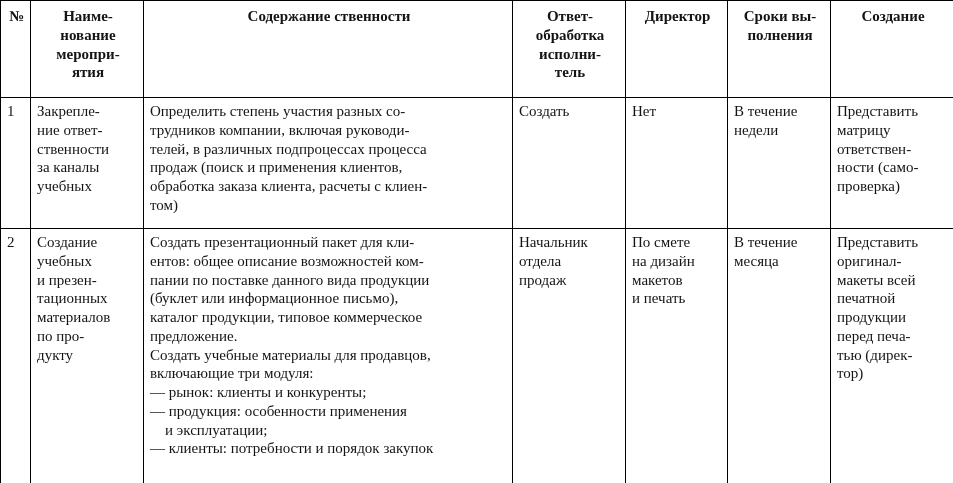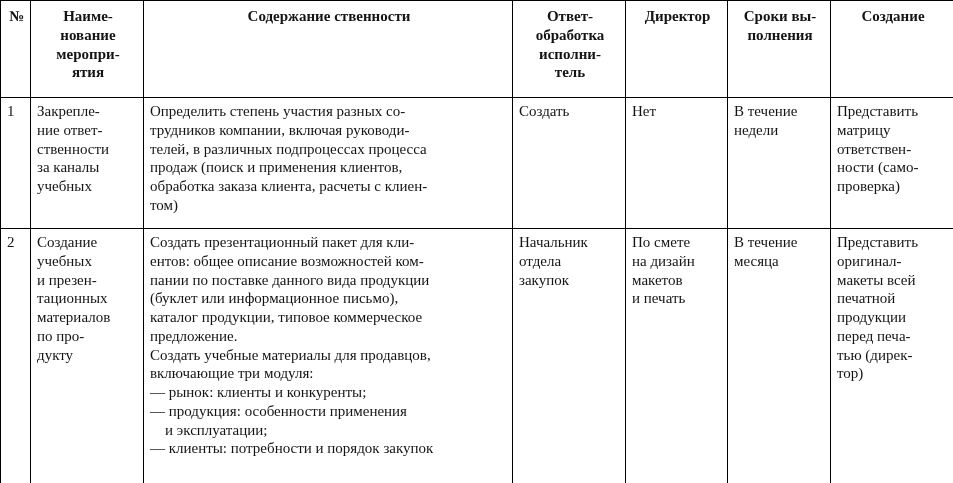--- a/index.html
+++ b/index.html
@@ -111,21 +111,21 @@
 каталог продукции, типовое коммерческое
 предложение.
 Создать учебные материалы для продавцов,
 включающие три модуля:
 — рынок: клиенты и конкуренты;
 — продукция: особенности применения
     и эксплуатации;
 — клиенты: потребности и порядок закупок</td>
         <td>Начальник
 отдела
-закупок</td>
+продаж</td>
         <td>По смете
 на дизайн
 макетов
 и печать</td>
         <td>В течение
 месяца</td>
         <td>Представить
 оригинал-
 макеты всей
 печатной

